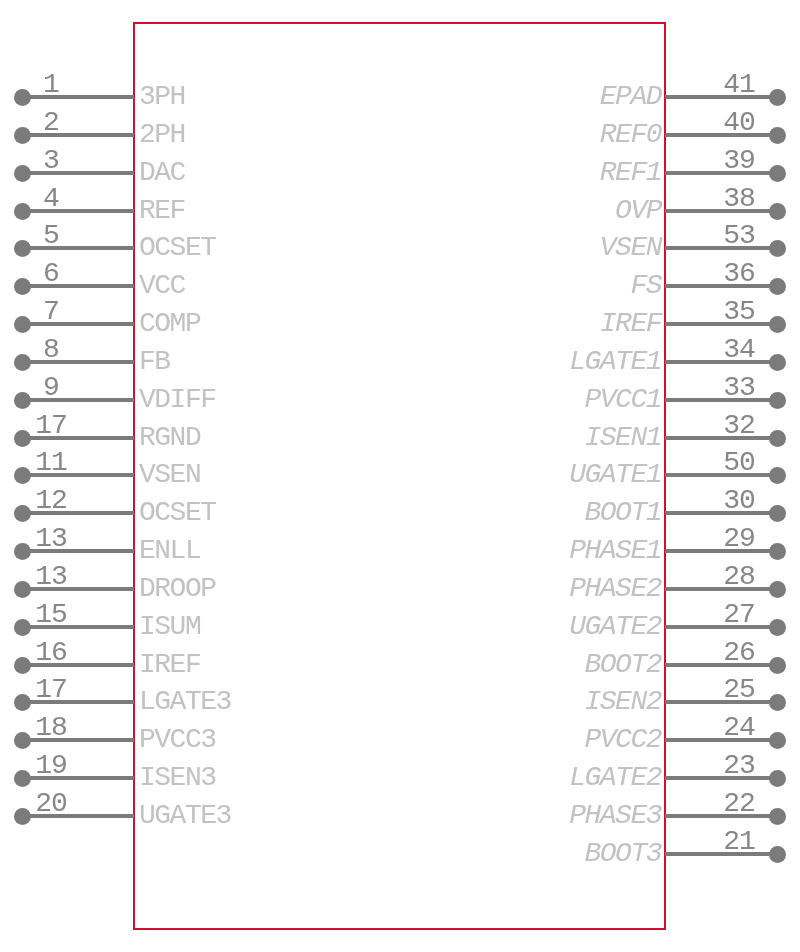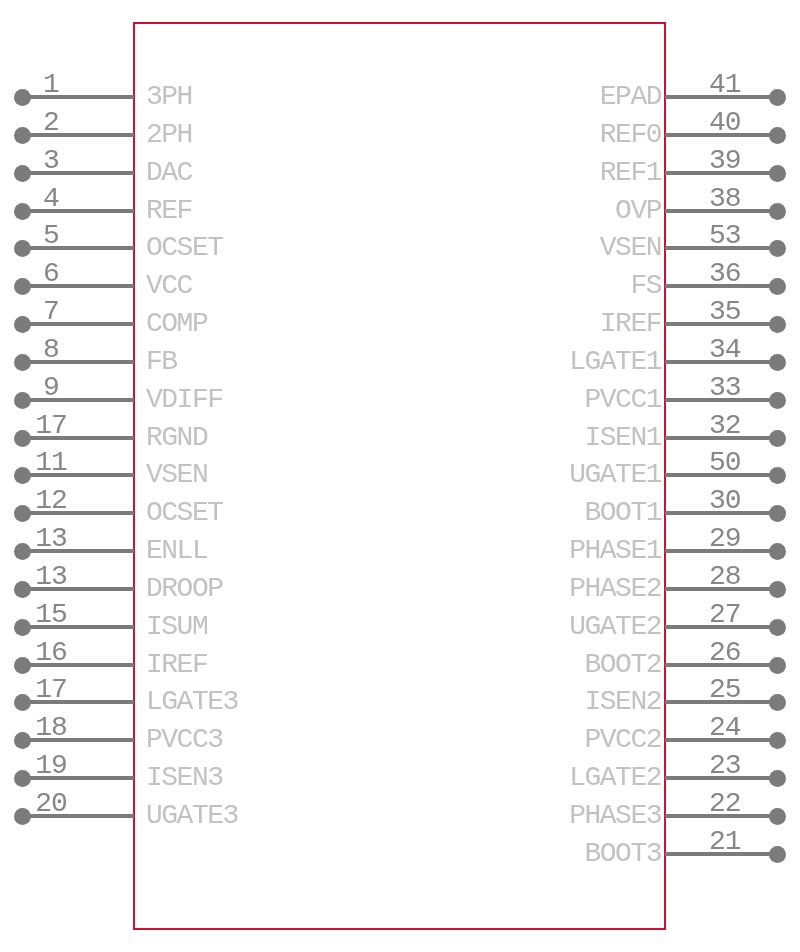--- a/index.html
+++ b/index.html
@@ -56,33 +56,33 @@
     position: absolute;
     top: -27px;
     height: 30px;
     line-height: 30px;
     font-size: 28px;
     letter-spacing: -1px;
     color: var(--number-color);
     white-space: nowrap;
   }
   .pin.left .pin-number  { left: 28px;  width: 46px; text-align: center; }
-  .pin.right .pin-number { left: 709px; width: 60px; text-align: left; }
+  .pin.right .pin-number { left: 709px; width: 60px; text-align: center; }
   .pin-label {
     position: absolute;
     top: -15px;
     height: 30px;
     line-height: 30px;
     font-size: 28px;
     letter-spacing: -1.5px;
     color: var(--label-color);
     white-space: nowrap;
   }
-  .pin.left .pin-label  { left: 146px; }
-  .pin.right .pin-label { right: 139px; text-align: right; }
+  .pin.left .pin-label  { left: 139px; }
+  .pin.right .pin-label { right: 139px; text-align: right; font-style: italic; }
 </style>
 </head>
 <body>
 
 <div id="canvas">
   <div id="chip-body"></div>
   <div id="pins-left">
       <div class="pin left" style="top: 97px;">
         <div class="pin-line"></div>
         <div class="pin-dot"></div>

